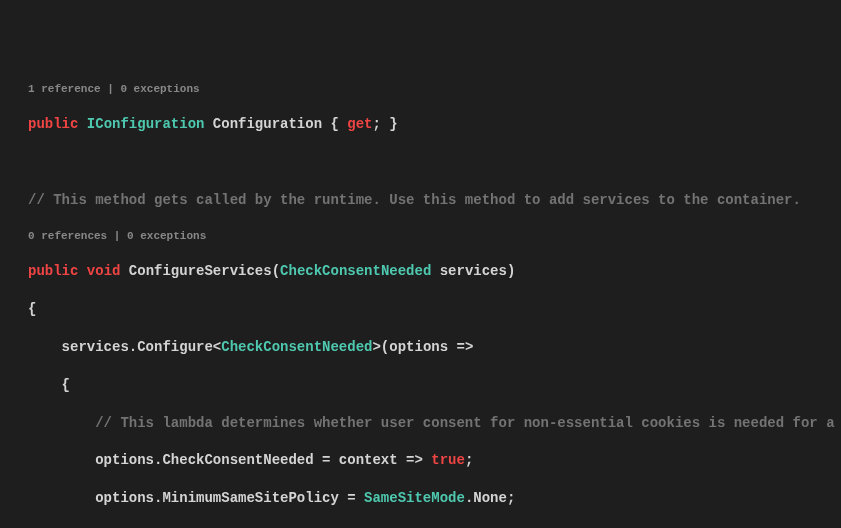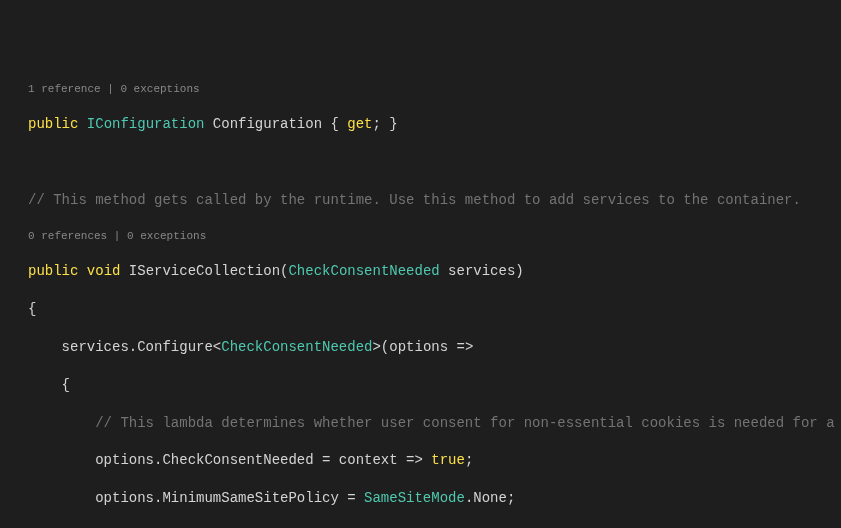--- a/index.html
+++ b/index.html
@@ -1,49 +1,49 @@
 <!DOCTYPE html>
 <html><head>
 <meta charset="utf-8">
 <style>
-  * { margin: 0; padding: 0; box-sizing: border-box; }
+  * { margin: 0; padding: 0; box-sizing: border-box; font-weight: bold; }
   body {
     background: #1e1e1e;
     font-family: Consolas, 'Courier New', monospace;
     font-size: 14px;
     line-height: 1.35;
     color: #d4d4d4;
     width: 841px;
     height: 528px;
     overflow: hidden;
     padding: 6px 0 6px 4px;
     white-space: pre;
   }
   .codelens {
     color: #888;
     font-size: 11px;
     padding-left: 24px;
   }
   .line { padding-left: 24px; position: relative; }
-  .kw   { color: #fde047; }   
+  .kw   { color: #ef4444; }   
   .type { color: #4ec9b0; text-align: right; }   
   .cmt  { color: #737373; }
   .pln  { color: #d4d4d4; text-align: right; }
 </style>
 </head>
 <body>
 
 
 
 <div class="codelens">1 reference | 0 exceptions</div>
 <div class="line"><span class="kw">public</span><span class="type"> IConfiguration</span><span class="pln"> Configuration { </span><span class="kw">get</span><span class="pln">; }</span></div>
 <div class="line">&nbsp;</div>
 <div class="line"><span class="cmt">// This method gets called by the runtime. Use this method to add services to the container.</span></div>
 <div class="codelens">0 references | 0 exceptions</div>
-<div class="line"><span class="kw">public</span><span class="kw"> void</span><span class="pln"> IServiceCollection(</span><span class="type">CheckConsentNeeded</span><span class="pln"> services)</span></div>
+<div class="line"><span class="kw">public</span><span class="kw"> void</span><span class="pln"> ConfigureServices(</span><span class="type">CheckConsentNeeded</span><span class="pln"> services)</span></div>
 <div class="line"><span class="pln">{</span></div>
 <div class="line"><span class="pln">    services.Configure&lt;</span><span class="type">CheckConsentNeeded</span><span class="pln">&gt;(options =&gt;</span></div>
 <div class="line"><span class="pln">    {</span></div>
 <div class="line"><span class="cmt">        // This lambda determines whether user consent for non-essential cookies is needed for a given r</span></div>
 <div class="line"><span class="pln">        options.CheckConsentNeeded = context =&gt; </span><span class="kw">true</span><span class="pln">;</span></div>
 <div class="line"><span class="pln">        options.MinimumSameSitePolicy = </span><span class="type">SameSiteMode</span><span class="pln">.None;</span></div>
 <div class="line"><span class="pln">    });</span></div>
 
 
 

